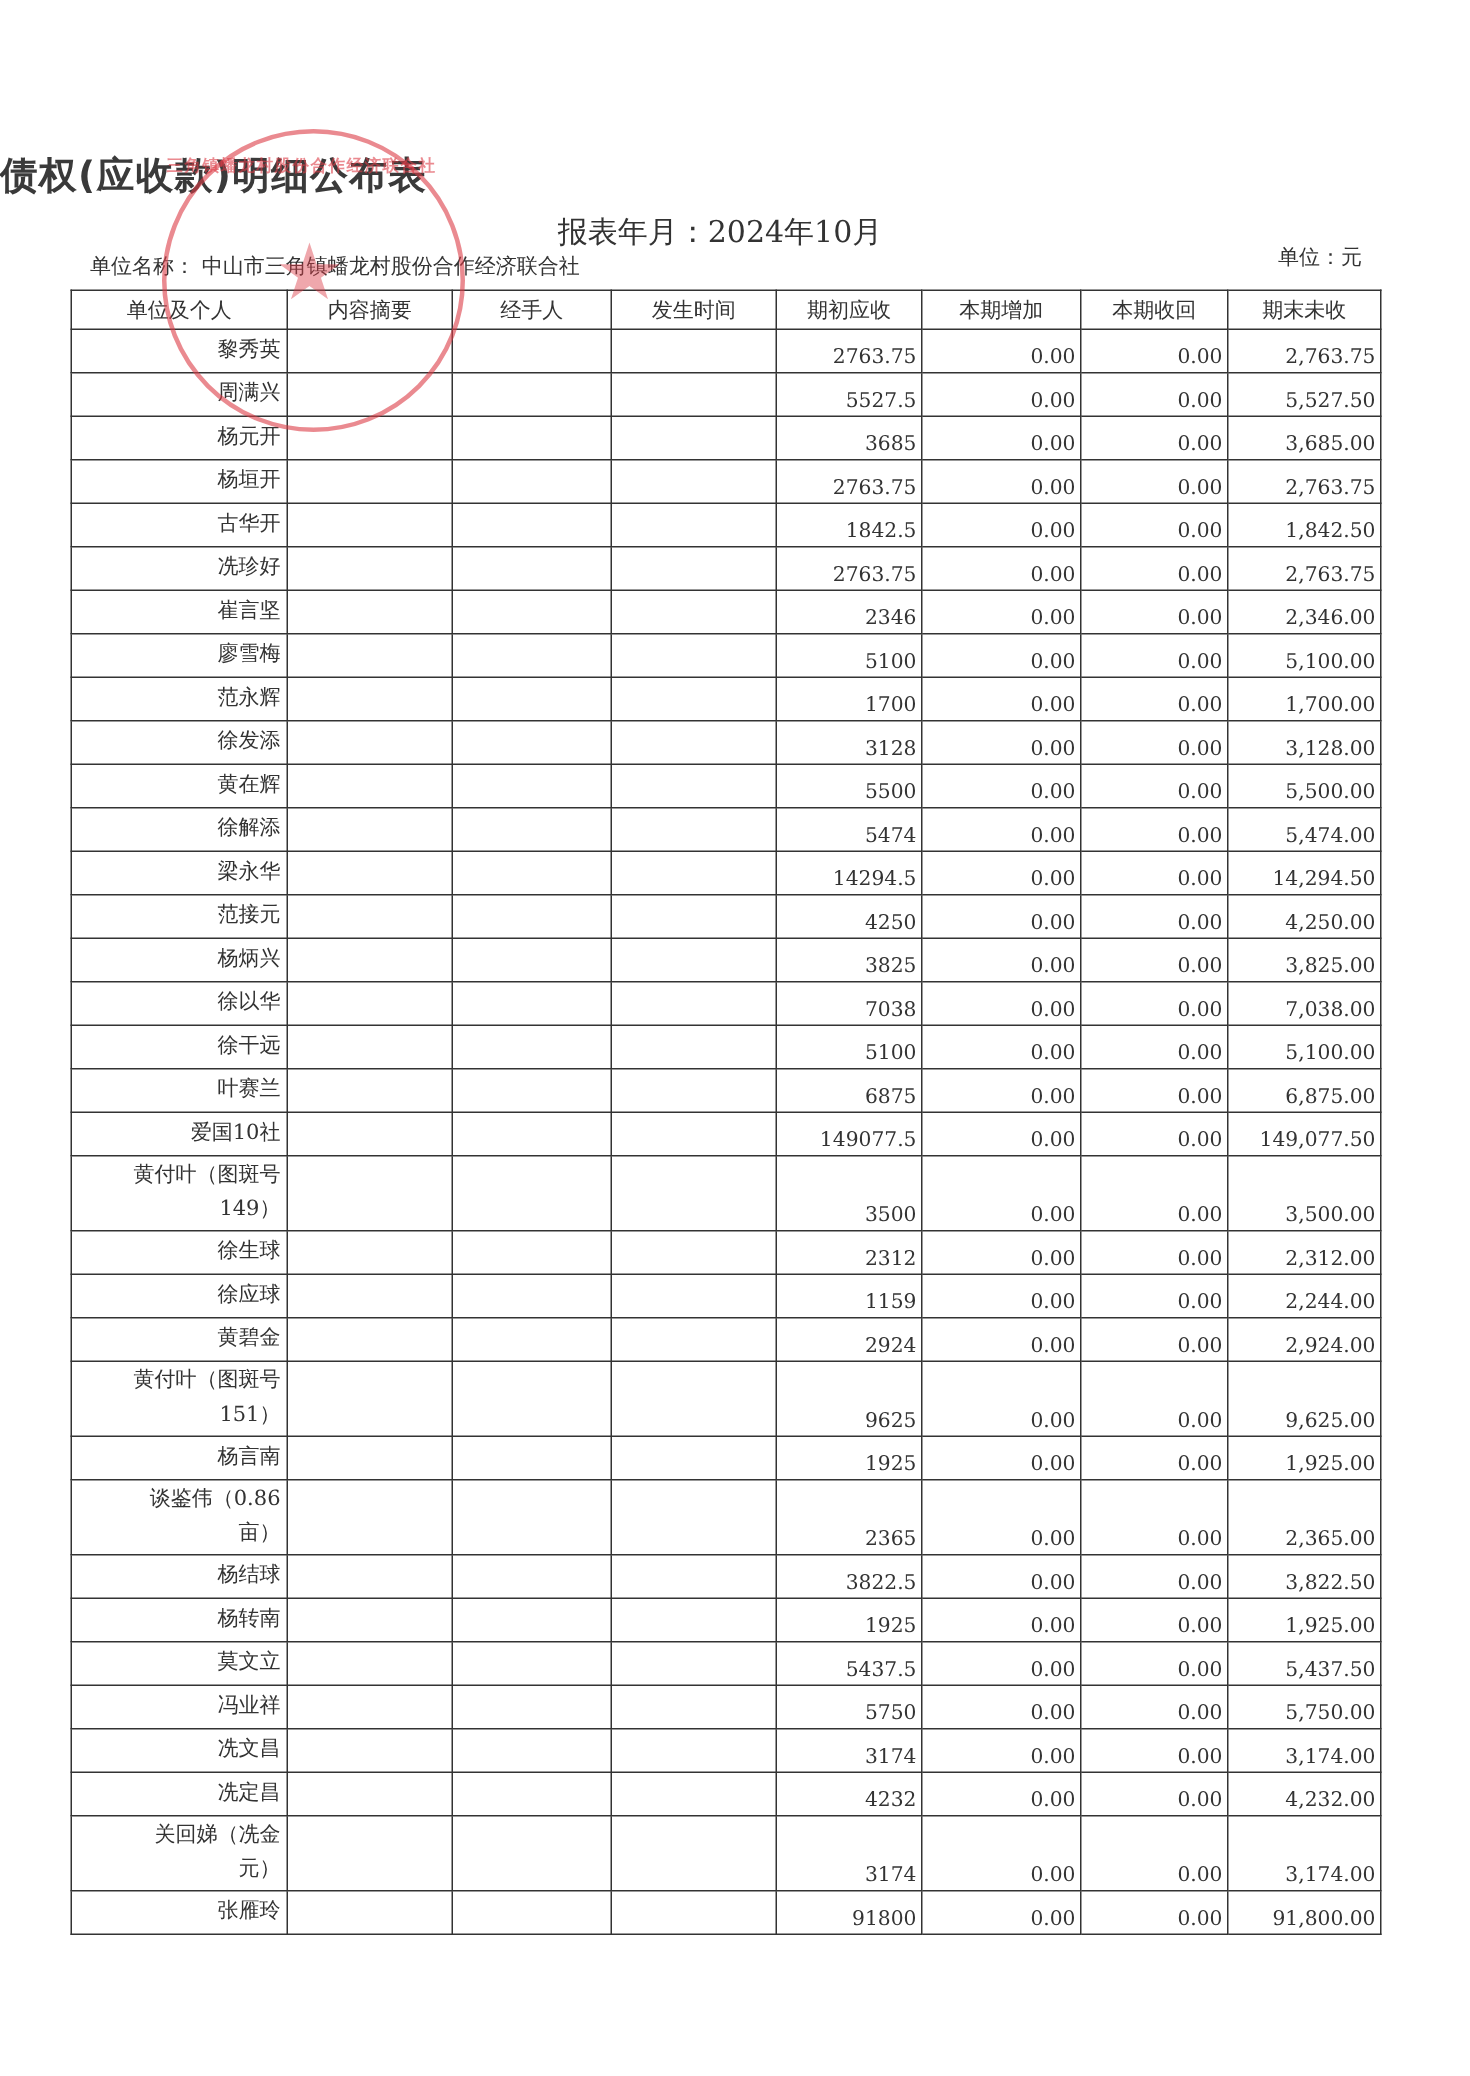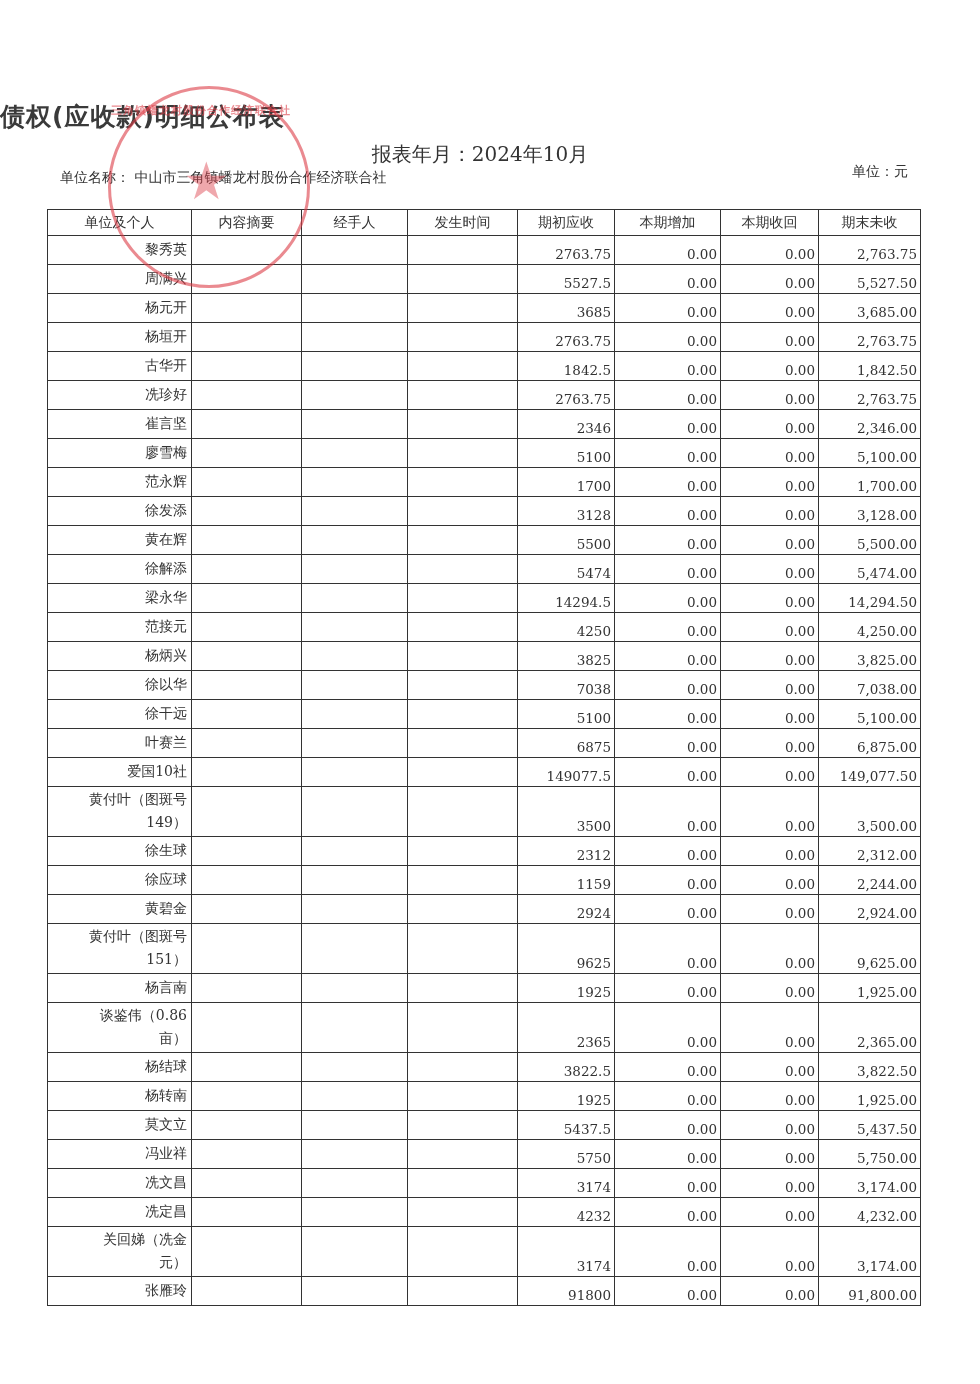--- a/index.html
+++ b/index.html
@@ -6,21 +6,21 @@
   body { width:980px; height:1384px; position:relative; overflow:hidden;
          font-family:"DejaVu Serif","Liberation Serif",serif; color:#2a2a2a; }
   .title { position:absolute; left:0; width:930px; top:100px; 
            font-family:"DejaVu Sans","Liberation Sans",sans-serif; font-weight:bold;
            font-size:25px; color:#3a3a3a; letter-spacing:1px; }
   .subtitle { position:absolute; left:0; width:960px; top:141px; text-align:center;
               font-size:20px; color:#333; }
   .org { position:absolute; left:60px; top:169px; font-size:14px; color:#333; }
   .unit { position:absolute; right:72px; top:163px; font-size:14px; color:#333; }
   table { position:absolute; left:47px; top:193px; border-collapse:collapse;
-          table-layout:fixed; width:873px;margin-top:16px; }
+          table-layout:fixed; width:873px; }
   td, th { border:1.4px solid #333; padding:0 4px; font-size:14px; font-weight:normal;
            color:#333; overflow:hidden; }
   th { height:25px; text-align:center; }
   td { height:26px; vertical-align:bottom; padding-bottom:2px; }
   td.name { text-align:right; padding-left:4px; vertical-align:middle; line-height:23px; }
   td.name .indent { padding-left:29px; }
   td.num { text-align:right; padding-right:3px; font-family:"DejaVu Serif","Liberation Serif",serif;
            font-size:13.5px; }
   tr.tall td { height:47px; }
   .stamp { position:absolute; left:108px; top:86px; width:196px; height:196px;

